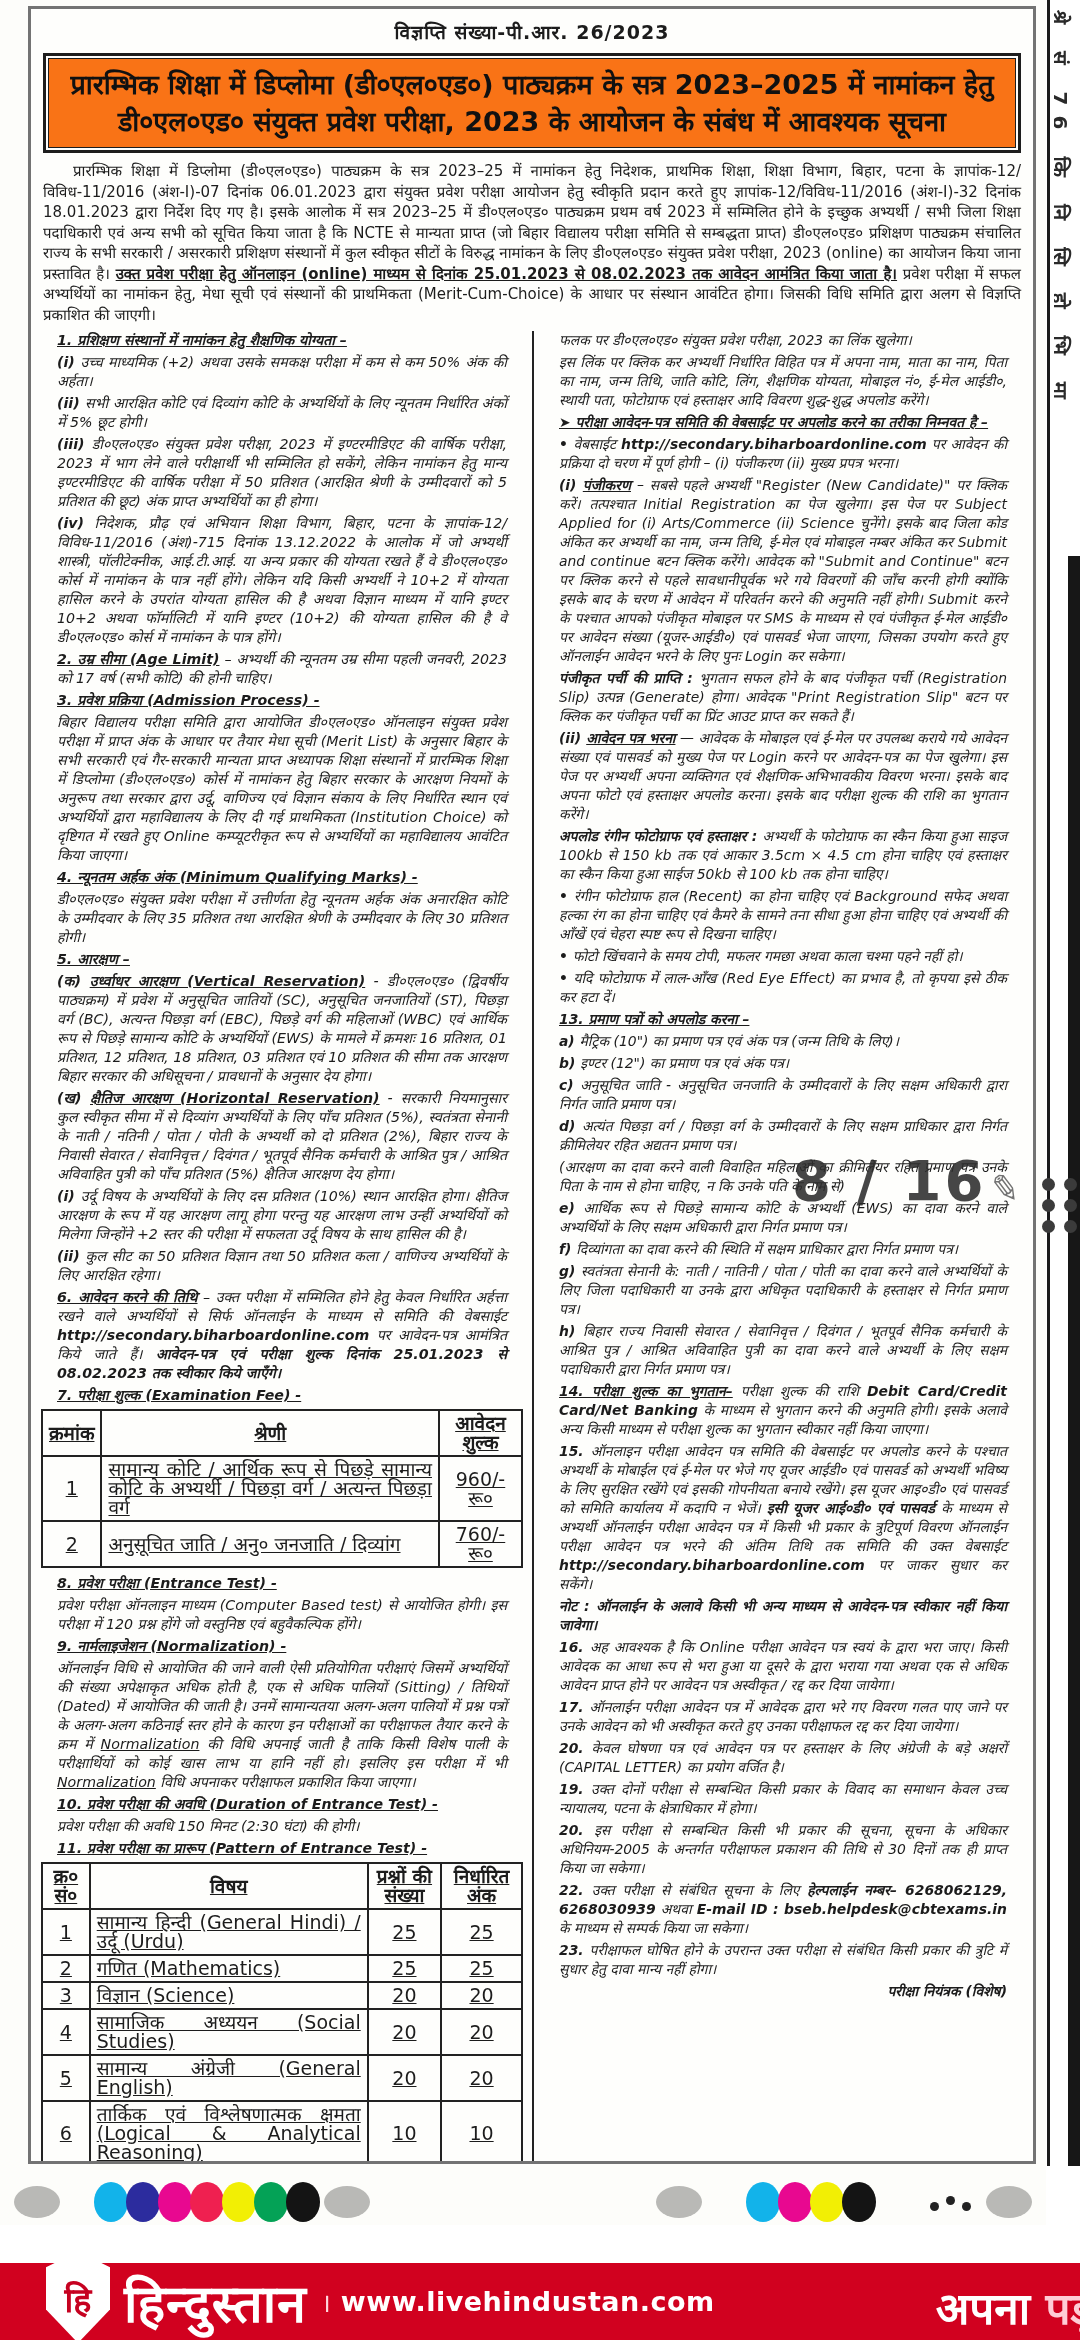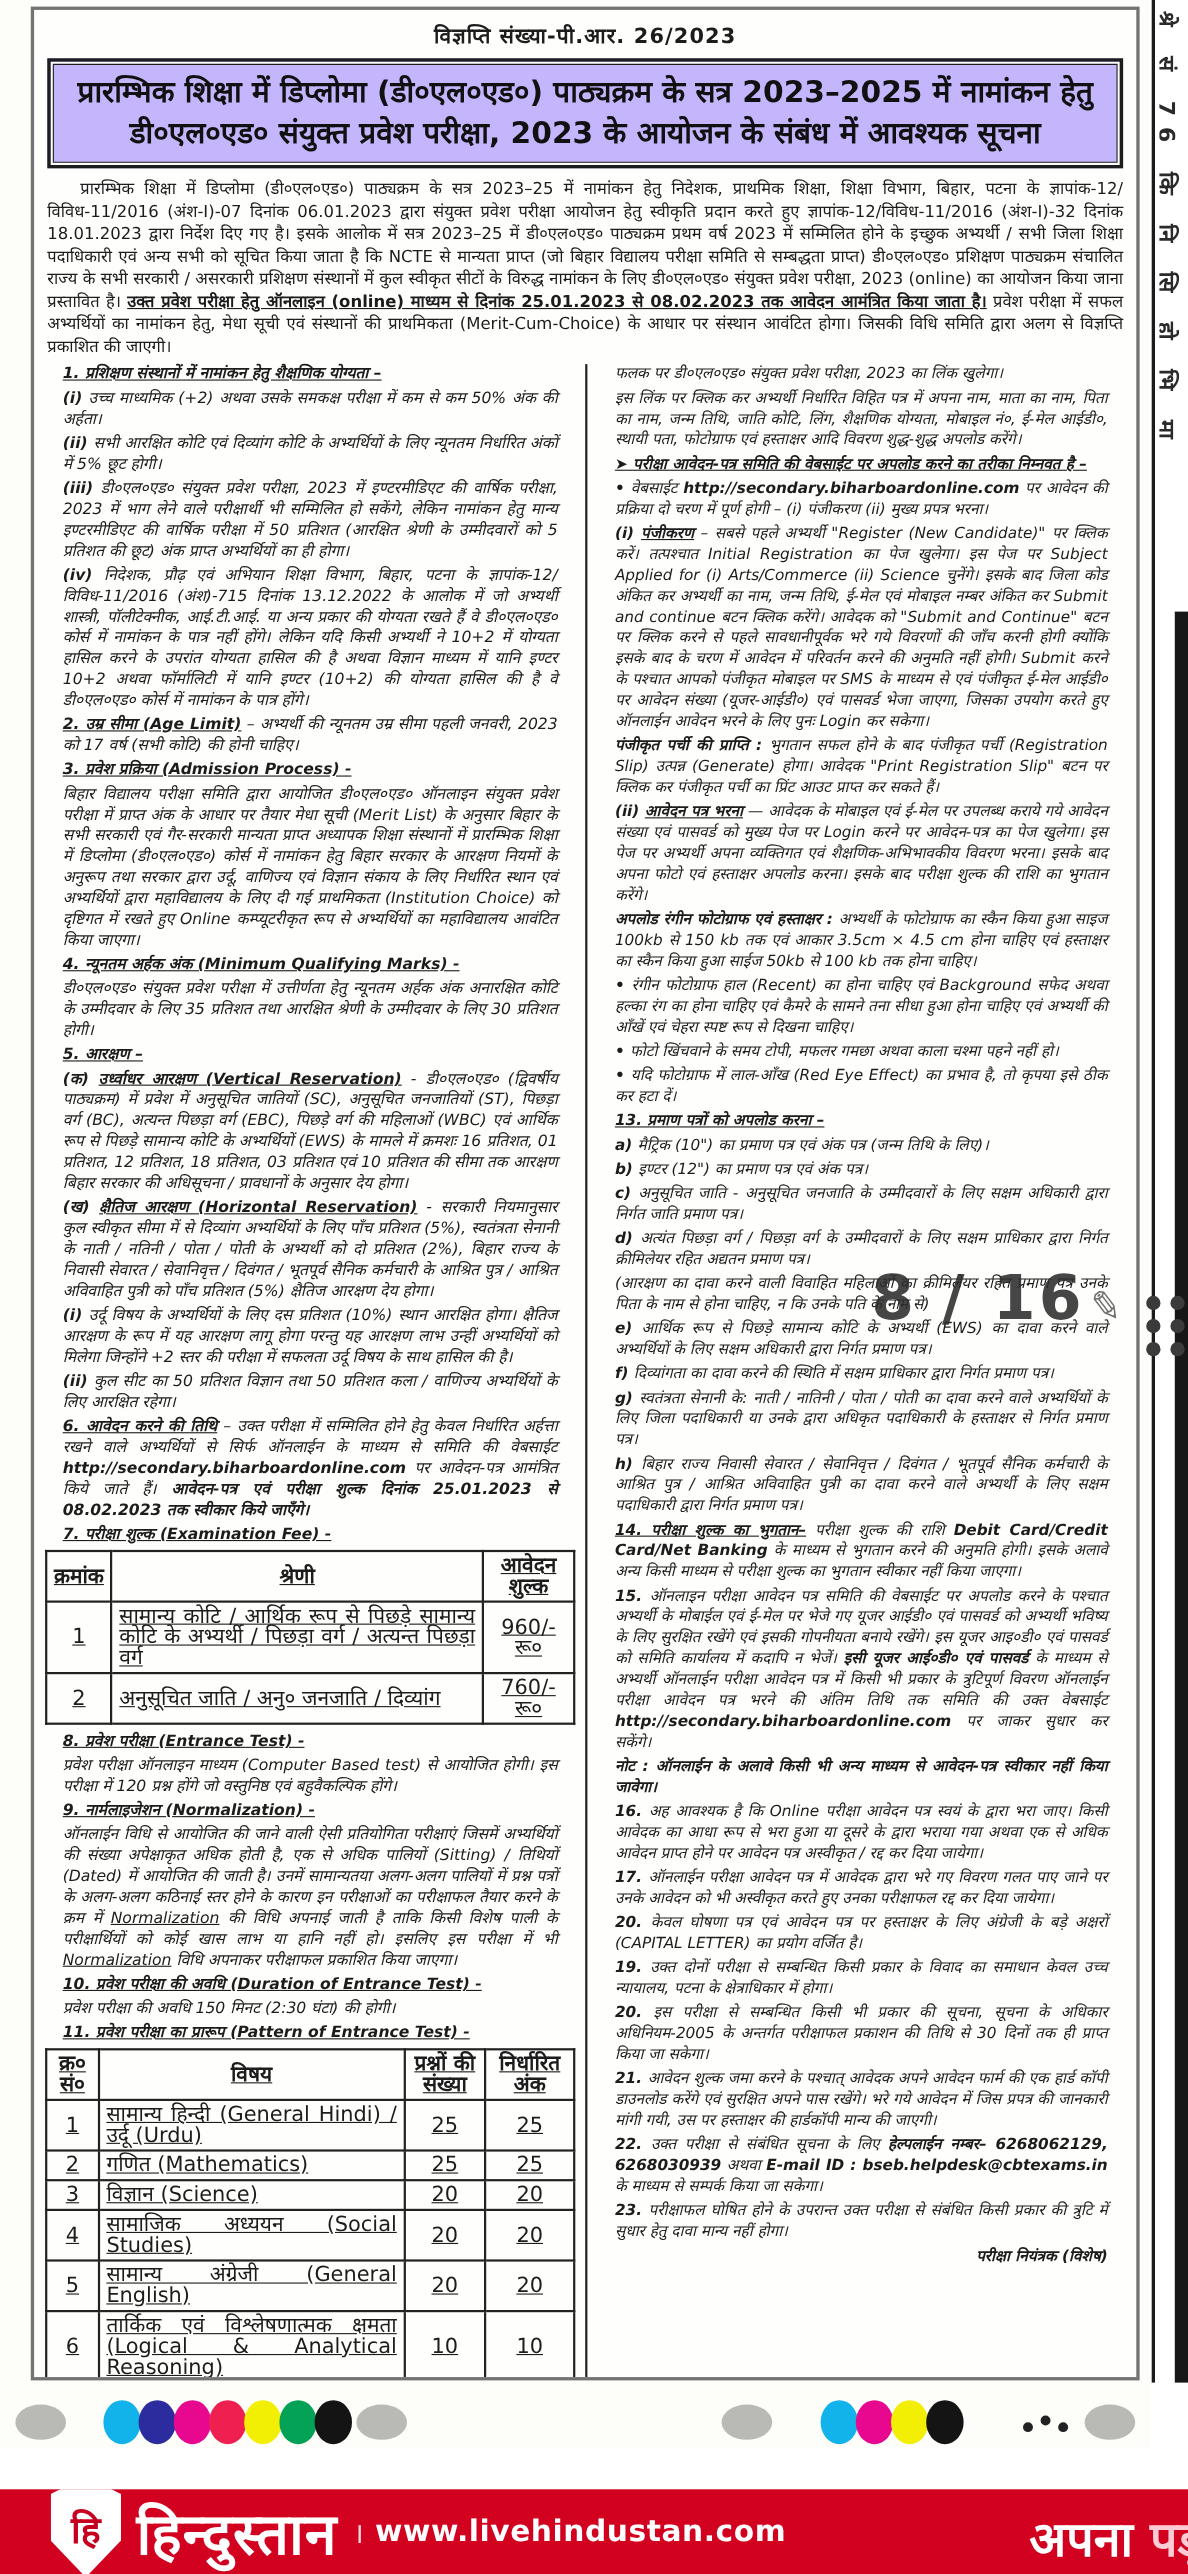--- a/index.html
+++ b/index.html
@@ -4,21 +4,21 @@
 <style>
   html,body{margin:0;padding:0;background:#ffffff;}
   .screen{position:relative;width:1080px;height:2340px;overflow:hidden;background:#ffffff;
           font-family:"DejaVu Sans","Liberation Sans",sans-serif;color:#1c1c1c;}
   
   .page{position:absolute;left:0;top:0;width:1046px;height:2340px;background:#fdfdfa;}
   .frame{position:absolute;left:28px;top:6px;width:1008px;height:2158px;border:3px solid #737373;
          background:#fefefc;overflow:hidden;padding:4px 10px;box-sizing:border-box;}
   .ref-line{text-align:center;font-size:19px;font-weight:bold;letter-spacing:1px;padding:6px 0 4px;}
   .headline-box{border:3px solid #1d1d1d;box-shadow:0 0 0 2px #fefefc inset,0 0 0 3px #1d1d1d inset;
-                background:#c4b5fd;margin:4px 2px 8px;padding:10px 8px;}
+                background:#f97316;margin:4px 2px 8px;padding:10px 8px;}
   .headline-box .hl{display:block;text-align:center;font-weight:bold;font-size:27px;line-height:37px;color:#111;}
   .intro{font-size:15px;line-height:20.5px;text-align:justify;text-indent:30px;margin:2px 2px 6px;}
   .intro .bu{font-weight:bold;text-decoration:underline;}
   .cols{display:flex;align-items:stretch;}
   .col{width:50%;box-sizing:border-box;font-size:14.2px;line-height:19px;text-align:justify;}
   .col-left{padding-right:9px;}
   .col-right{border-left:2px solid #222;padding-left:9px;font-size:13.9px;}
   .blk{margin:0 16px 3px;font-style:italic;}
   .blk .b{font-weight:bold;}
   .blk .u{text-decoration:underline;}
@@ -195,21 +195,20 @@
             <p class="blk"><span class="b">g) </span><span>स्वतंत्रता सेनानी के: नाती / नातिनी / पोता / पोती का दावा करने वाले अभ्यर्थियों के लिए जिला पदाधिकारी या उनके द्वारा अधिकृत पदाधिकारी के हस्ताक्षर से निर्गत प्रमाण पत्र।</span></p>
             <p class="blk"><span class="b">h) </span><span>बिहार राज्य निवासी सेवारत / सेवानिवृत्त / दिवंगत / भूतपूर्व सैनिक कर्मचारी के आश्रित पुत्र / आश्रित अविवाहित पुत्री का दावा करने वाले अभ्यर्थी के लिए सक्षम पदाधिकारी द्वारा निर्गत प्रमाण पत्र।</span></p>
             <p class="blk"><span class="bu">14. परीक्षा शुल्क का भुगतान–</span><span> परीक्षा शुल्क की राशि </span><span class="b">Debit Card/Credit Card/Net Banking</span><span> के माध्यम से भुगतान करने की अनुमति होगी। इसके अलावे अन्य किसी माध्यम से परीक्षा शुल्क का भुगतान स्वीकार नहीं किया जाएगा।</span></p>
             <p class="blk"><span class="b">15. </span><span>ऑनलाइन परीक्षा आवेदन पत्र समिति की वेबसाईट पर अपलोड करने के पश्चात अभ्यर्थी के मोबाईल एवं ई-मेल पर भेजे गए यूजर आईडी० एवं पासवर्ड को अभ्यर्थी भविष्य के लिए सुरक्षित रखेंगे एवं इसकी गोपनीयता बनाये रखेंगे। इस यूजर आइ०डी० एवं पासवर्ड को समिति कार्यालय में कदापि न भेजें। </span><span class="b">इसी यूजर आई०डी० एवं पासवर्ड</span><span> के माध्यम से अभ्यर्थी ऑनलाईन परीक्षा आवेदन पत्र में किसी भी प्रकार के त्रुटिपूर्ण विवरण ऑनलाईन परीक्षा आवेदन पत्र भरने की अंतिम तिथि तक समिति की उक्त वेबसाईट </span><span class="b">http://secondary.biharboardonline.com</span><span> पर जाकर सुधार कर सकेंगे।</span></p>
             <p class="blk"><span class="b">नोट : ऑनलाईन के अलावे किसी भी अन्य माध्यम से आवेदन-पत्र स्वीकार नहीं किया जावेगा।</span></p>
             <p class="blk"><span class="b">16. </span><span>अह आवश्यक है कि Online परीक्षा आवेदन पत्र स्वयं के द्वारा भरा जाए। किसी आवेदक का आधा रूप से भरा हुआ या दूसरे के द्वारा भराया गया अथवा एक से अधिक आवेदन प्राप्त होने पर आवेदन पत्र अस्वीकृत / रद्द कर दिया जायेगा।</span></p>
             <p class="blk"><span class="b">17. </span><span>ऑनलाईन परीक्षा आवेदन पत्र में आवेदक द्वारा भरे गए विवरण गलत पाए जाने पर उनके आवेदन को भी अस्वीकृत करते हुए उनका परीक्षाफल रद्द कर दिया जायेगा।</span></p>
             <p class="blk"><span class="b">20. </span><span>केवल घोषणा पत्र एवं आवेदन पत्र पर हस्ताक्षर के लिए अंग्रेजी के बड़े अक्षरों (CAPITAL LETTER) का प्रयोग वर्जित है।</span></p>
             <p class="blk"><span class="b">19. </span><span>उक्त दोनों परीक्षा से सम्बन्धित किसी प्रकार के विवाद का समाधान केवल उच्च न्यायालय, पटना के क्षेत्राधिकार में होगा।</span></p>
             <p class="blk"><span class="b">20. </span><span>इस परीक्षा से सम्बन्धित किसी भी प्रकार की सूचना, सूचना के अधिकार अधिनियम-2005 के अन्तर्गत परीक्षाफल प्रकाशन की तिथि से 30 दिनों तक ही प्राप्त किया जा सकेगा।</span></p>
-            <p class="blk"><span class="b">21. </span><span>आवेदन शुल्क जमा करने के पश्चात् आवेदक अपने आवेदन फार्म की एक हार्ड कॉपी डाउनलोड करेंगे एवं सुरक्षित अपने पास रखेंगे। भरे गये आवेदन में जिस प्रपत्र की जानकारी मांगी गयी, उस पर हस्ताक्षर की हार्डकॉपी मान्य की जाएगी।</span></p>
             <p class="blk"><span class="b">22. </span><span>उक्त परीक्षा से संबंधित सूचना के लिए </span><span class="b">हेल्पलाईन नम्बर– 6268062129, 6268030939</span><span> अथवा </span><span class="b">E-mail ID : bseb.helpdesk@cbtexams.in</span><span> के माध्यम से सम्पर्क किया जा सकेगा।</span></p>
             <p class="blk"><span class="b">23. </span><span>परीक्षाफल घोषित होने के उपरान्त उक्त परीक्षा से संबंधित किसी प्रकार की त्रुटि में सुधार हेतु दावा मान्य नहीं होगा।</span></p>
             <p class="blk sig"><span class="b">परीक्षा नियंत्रक (विशेष)</span></p>
           </div>
       </div>
     </div>
   </div>
 
   <div class="edge-strip">
     <div class="edge-frag">श्रे सं 76 कि नि सि हो भि मा</div>

